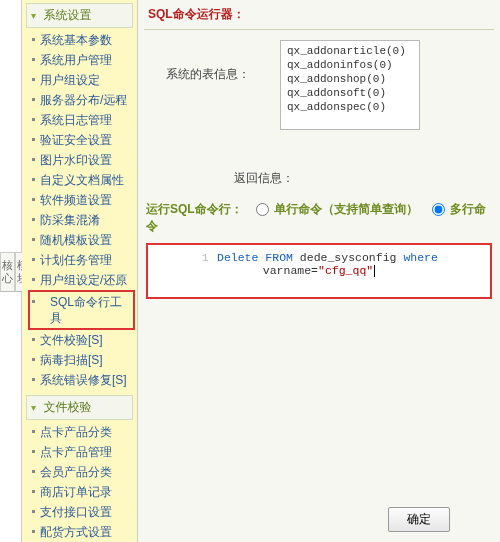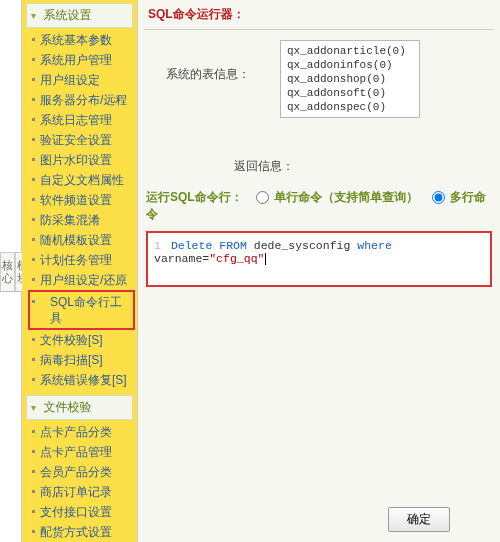--- a/index.html
+++ b/index.html
@@ -43,21 +43,21 @@
     color: #333;
     background: #fff;
     border: 2px solid #d33;
     font-weight: bold;
   }
 
   
   .sidebar {
     width: 116px;
     border-right: 1px solid #ccc;
-    background: #fde047;
+    background: #fef9c3;
     overflow: hidden;
   }
   .group-hd {
     background: #f4f6ed;
     border: 1px solid #d6dbc4;
     margin: 3px 4px 2px 4px;
     padding: 3px 4px;
     font-size: 12px;
     color: #5a7a18;
     position: relative;
@@ -110,21 +110,21 @@
   .tables-label {
     flex: 0 0 120px;
     text-align: center;
     color: #444;
     padding-top: 26px;
   }
   .tables-box {
     border: 1px solid #b8b8b8;
     background: #fff;
     width: 140px;
-    height: 78px;
+    height: 90px;
     padding: 3px 6px;
     font-family: Consolas, "Courier New", monospace;
     font-size: 11px;
     color: #333;
     line-height: 14px;
     overflow: hidden;
   }
   .ret-label {
     padding: 30px 0 10px 90px;
     color: #444;
@@ -138,20 +138,21 @@
   .radio-lbl { color: #6b8b1e; font-weight: bold; margin-left: 2px; vertical-align: middle; }
   .sqlbox {
     border: 2px solid #d33;
     background: #fff;
     margin: 4px 2px 0 2px;
     height: 56px;
     padding: 6px 6px;
     font-family: Consolas, "Courier New", monospace;
     font-size: 11.5px;
     position: relative;
+    text-align: center;
   }
   .sqlbox .ln { color: #bbb; display: inline-block; width: 10px; }
   .kw-del { color: #1560c0; }
   .kw-from { color: #1560c0; }
   .kw-where { color: #1560c0; }
   .ident { color: #333; }
   .str { color: #b00000; }
   .cursor {
     display: inline-block;
     width: 1px; height: 12px;

